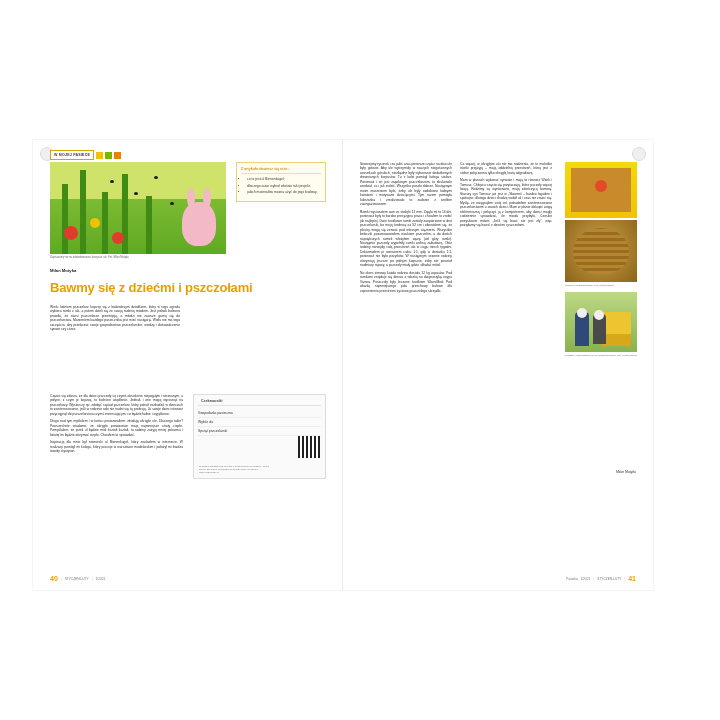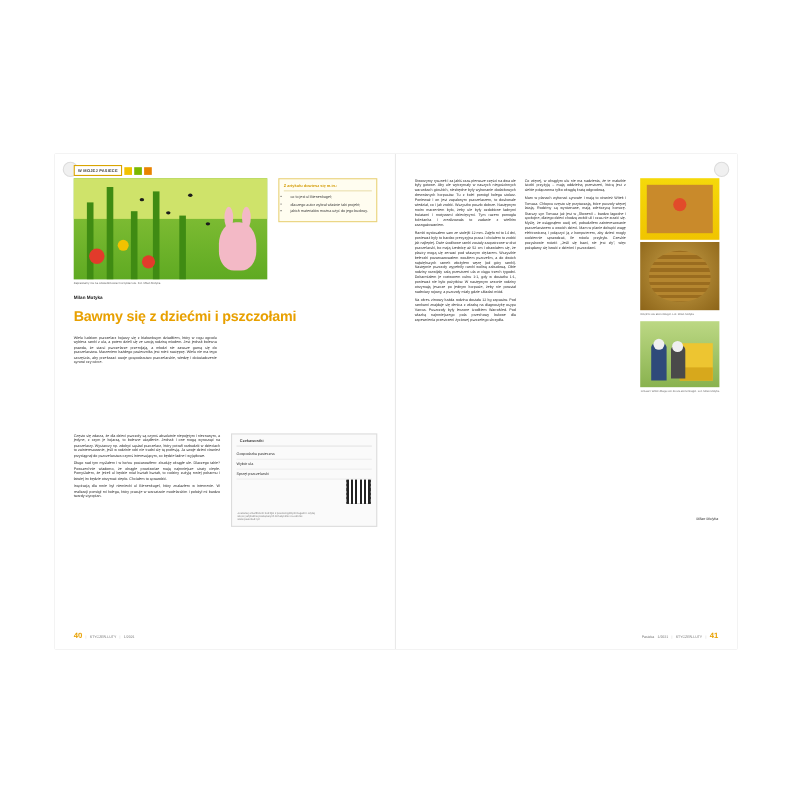--- a/index.html
+++ b/index.html
@@ -4,21 +4,21 @@
 <style>
   html,body{margin:0;padding:0;}
   body{
     width:720px;height:720px;
     background:#ffffff;
     font-family:"Liberation Sans", sans-serif;
     overflow:hidden;
   }
   .spread{
     position:absolute;
-    left:50px; top:140px;
+    left:33px; top:140px;
     width:620px; height:450px;
     background:#ffffff;
     box-shadow:0 0 1px rgba(0,0,0,0.25);
   }
   .page{
     position:absolute; top:0; height:450px; background:#fff;
     box-sizing:border-box;
   }
   .page-left{ left:0; width:310px; border-right:1px solid #e9e9e9;}
   .page-right{ left:310px; width:310px;}

